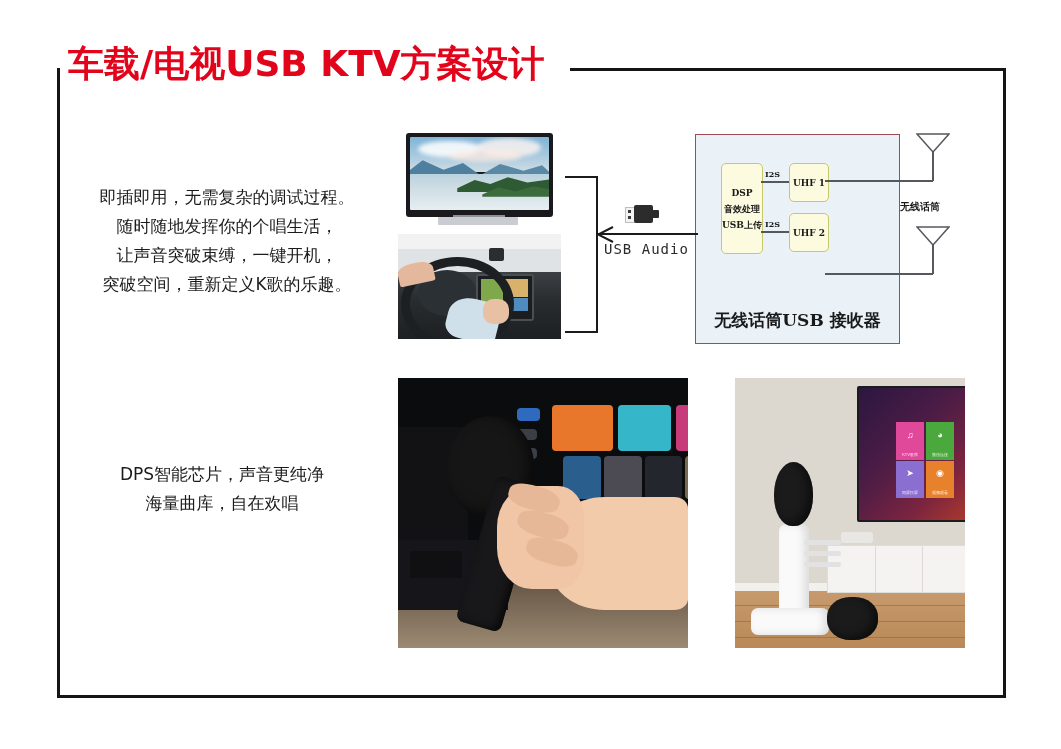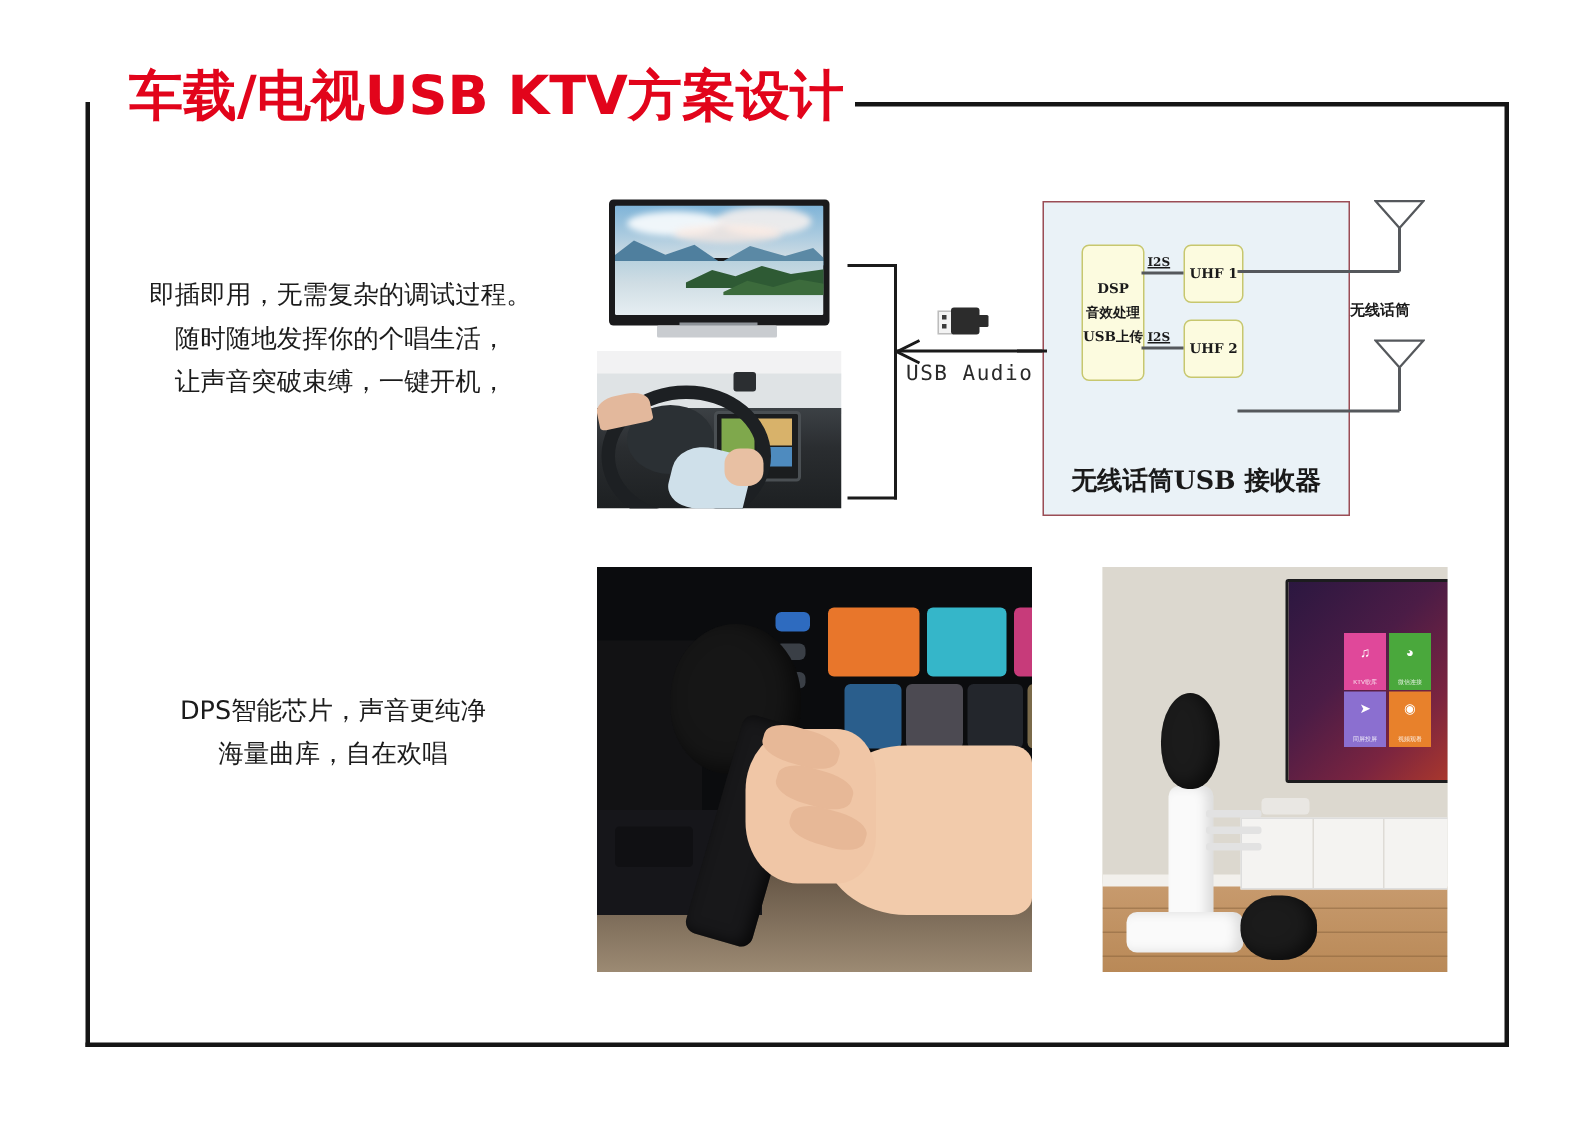--- a/index.html
+++ b/index.html
@@ -13,21 +13,21 @@
   .slide{position:absolute;left:0;top:0;width:1061px;height:749px;}
 
   
   .frame-left{position:absolute;left:57px;top:68px;width:3px;height:630px;background:#151515;}
   .frame-bottom{position:absolute;left:57px;top:695px;width:949px;height:3px;background:#151515;}
   .frame-right{position:absolute;left:1003px;top:68px;width:3px;height:630px;background:#151515;}
   .frame-top{position:absolute;left:570px;top:68px;width:436px;height:3px;background:#151515;}
 
   
   .title{
-    position:absolute;left:86px;top:40px;
+    position:absolute;left:68px;top:40px;
     font-size:36px;font-weight:bold;color:#e2041b;
     letter-spacing:0px;white-space:nowrap;
     font-family:"DejaVu Sans","Liberation Sans",sans-serif;
   }
 
   
   .para{
     position:absolute;
     text-align:center;
     color:#1b1b1b;
@@ -139,21 +139,21 @@
           display:flex;flex-direction:column;align-items:center;justify-content:center;
           color:#1a1a1a;text-align:center;}
   .dsp{left:25px;top:28px;width:40px;height:89px;font-size:9px;line-height:16px;
        font-family:"DejaVu Serif","Liberation Serif",serif;font-weight:bold;}
   .uhf1{left:93px;top:28px;width:38px;height:37px;font-size:9px;
         font-family:"DejaVu Serif","Liberation Serif",serif;font-weight:bold;}
   .uhf2{left:93px;top:78px;width:38px;height:37px;font-size:9px;
         font-family:"DejaVu Serif","Liberation Serif",serif;font-weight:bold;}
   .dwire{position:absolute;background:#55585c;}
   .i2s{position:absolute;font-size:8px;color:#1a1a1a;font-weight:bold;
-       font-family:"DejaVu Serif","Liberation Serif",serif;text-decoration:underline;}
+       font-family:"DejaVu Serif","Liberation Serif",serif;}
   .dcaption{position:absolute;left:0;top:174px;width:100%;text-align:center;font-size:17px;color:#1a1a1a;
             font-family:"DejaVu Serif","Liberation Serif",serif;font-weight:bold;}
   .ant{position:absolute;width:34px;height:20px;}
   .ant svg{display:block;}
   .ant-label{position:absolute;left:900px;top:200px;font-size:10px;color:#1a1a1a;font-weight:bold;
              font-family:"DejaVu Serif","Liberation Serif",serif;white-space:nowrap;}
 </style>
 </head>
 <body>
 
@@ -163,20 +163,21 @@
 
   <div class="frame-top"></div>
   <div class="frame-right"></div>
   <div class="frame-bottom"></div>
   <div class="frame-left"></div>
 
   <div class="para para-top">
     <div>即插即用，无需复杂的调试过程。</div>
     <div>随时随地发挥你的个唱生活，</div>
     <div>让声音突破束缚，一键开机，</div>
+    <div>突破空间，重新定义K歌的乐趣。</div>
   </div>
 
   <div class="para para-bottom">
     <div>DPS智能芯片，声音更纯净</div>
     <div>海量曲库，自在欢唱</div>
   </div>
 
   <div class="photo tv-photo">
     <div class="tv-bg"></div>
     <div class="tv-body"></div>

